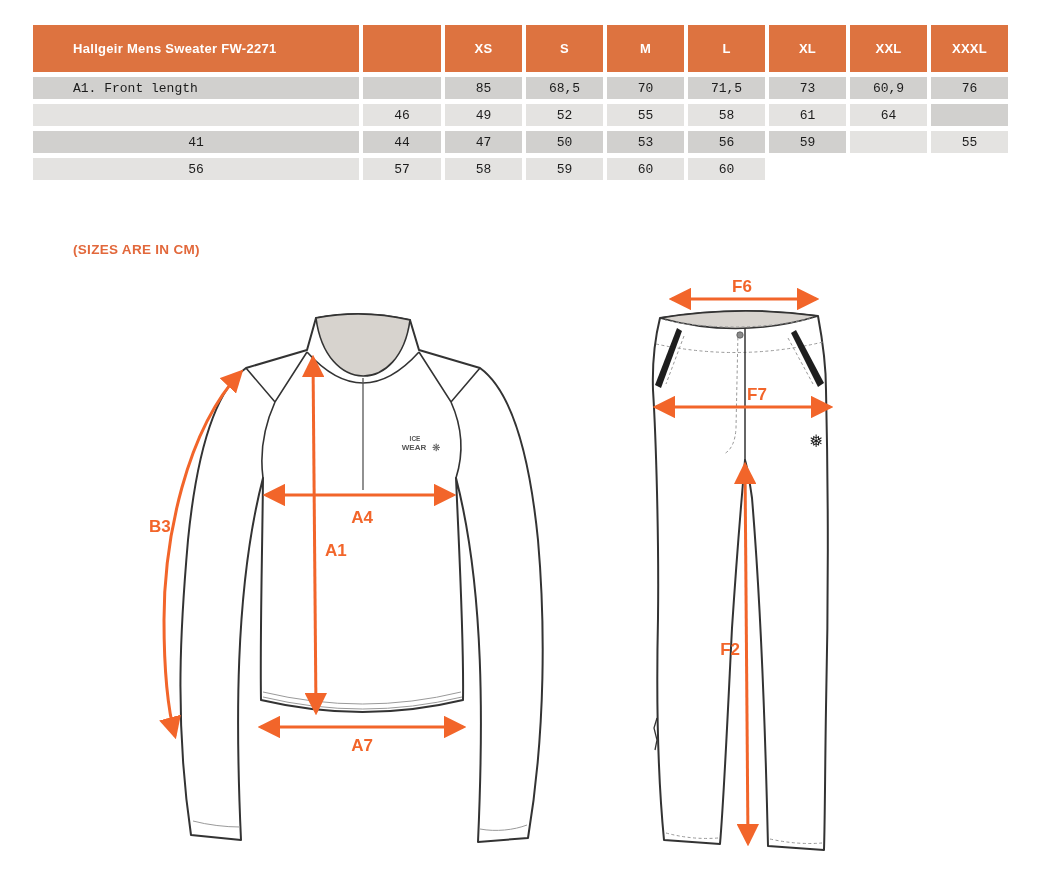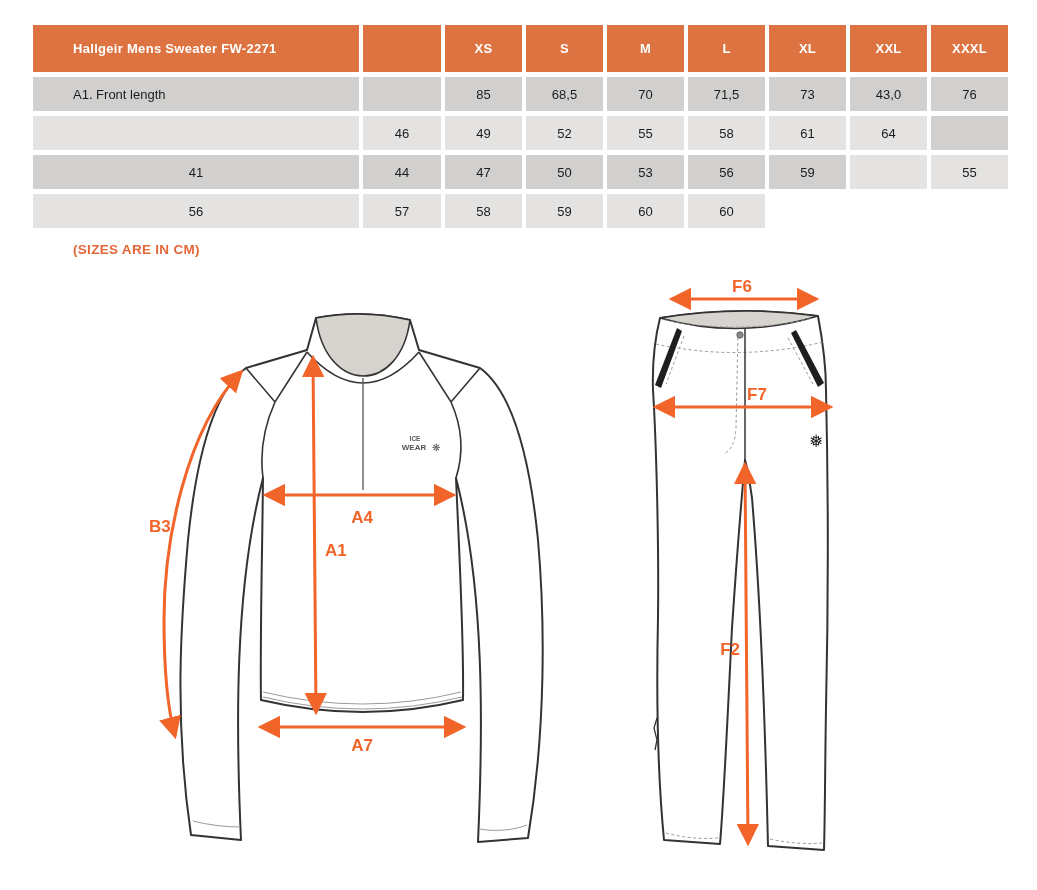--- a/index.html
+++ b/index.html
@@ -4,21 +4,21 @@
 <style>
   html,body{margin:0;padding:0;background:#ffffff;}
   .canvas{position:relative;width:1037px;height:890px;background:#ffffff;overflow:hidden;
           font-family:"Liberation Sans",sans-serif;}
 
   
   .size-table{position:absolute;left:33px;top:25px;width:975px;display:grid;
               grid-template-columns:326px 78px repeat(7,1fr);column-gap:4px;row-gap:5px;}
   .cell{display:flex;align-items:center;justify-content:center;font-size:13px;color:#1c1c1c;}
   .cell.head{background:#dd7340;color:#ffffff;font-weight:bold;height:47px;letter-spacing:.3px;}
-  .cell.body{height:34px;}
+  .cell.body{height:22px;font-family:Liberation Mono, monospace;}
   .cell.lab{justify-content:flex-start;padding-left:40px;box-sizing:border-box;}
   .rA{background:#d1d0ce;}
   .rB{background:#e4e3e1;}
 
   .note{position:absolute;left:73px;top:242px;color:#e2683b;font-size:13.5px;
         font-weight:700;letter-spacing:.3px;}
 
   
   .sweater-svg{position:absolute;left:128px;top:290px;}
   .pants-svg{position:absolute;left:620px;top:278px;}
@@ -42,21 +42,21 @@
     <div class="cell head">XXL</div>
     <div class="cell head">XXXL</div>
 
     <div class="cell body rA lab">A1. Front length</div>
     <div class="cell body rA"></div>
     <div class="cell body rA">85</div>
     <div class="cell body rA">68,5</div>
     <div class="cell body rA">70</div>
     <div class="cell body rA">71,5</div>
     <div class="cell body rA">73</div>
-    <div class="cell body rA">43,0</div>
+    <div class="cell body rA">60,9</div>
     <div class="cell body rA">76</div>
 
     <div class="cell body rB"></div>
     <div class="cell body rB">46</div>
     <div class="cell body rB">49</div>
     <div class="cell body rB">52</div>
     <div class="cell body rB">55</div>
     <div class="cell body rB">58</div>
     <div class="cell body rB">61</div>
     <div class="cell body rB">64</div>

